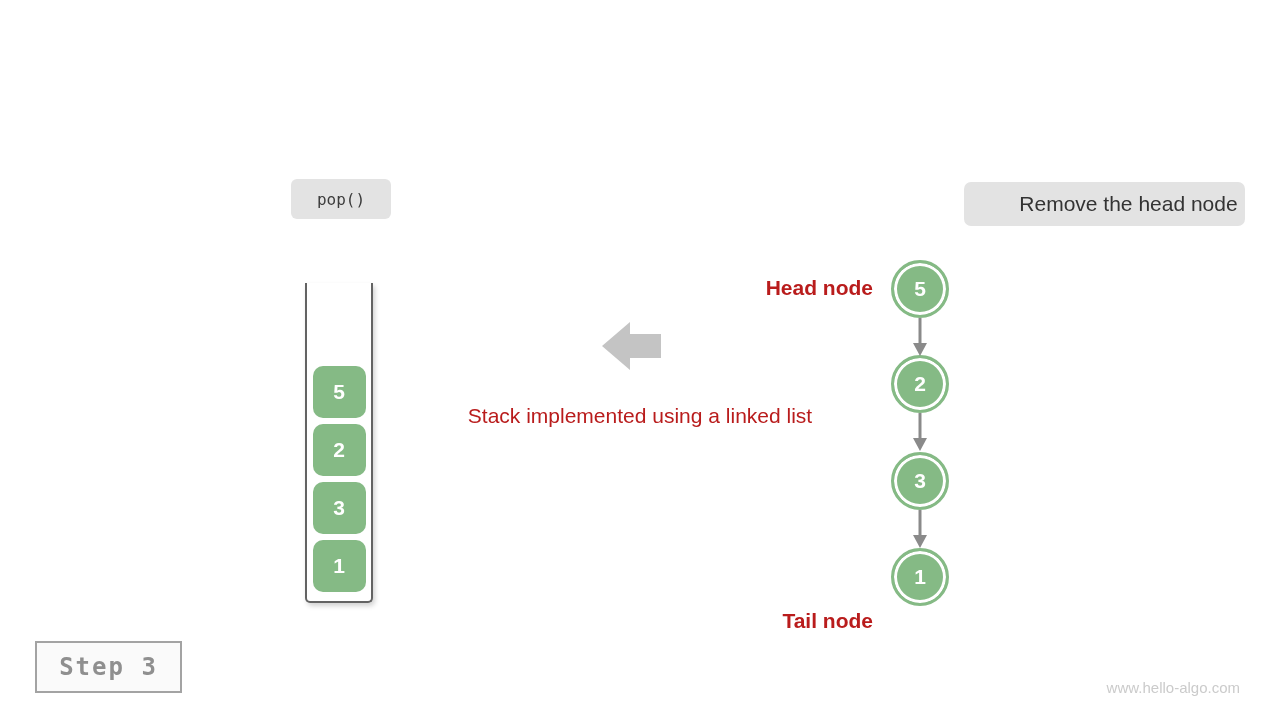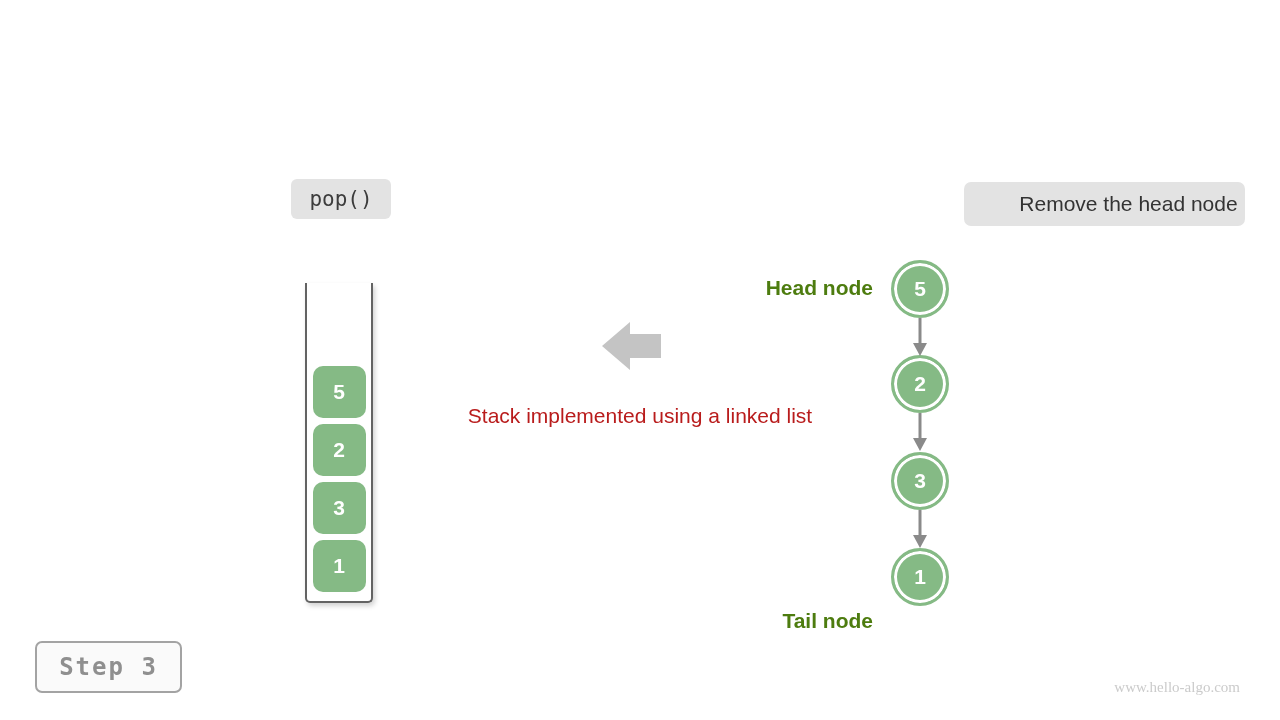--- a/index.html
+++ b/index.html
@@ -10,21 +10,21 @@
   .badge {
     position: absolute;
     background: #e3e3e3;
     border-radius: 7px;
     display: flex; align-items: center; justify-content: center;
     color: #3a3a3a;
   }
   .op-badge {
     left: 291px; top: 179px; width: 100px; height: 40px;
     font-family: "DejaVu Sans Mono", monospace;
-    font-size: 21px; border-radius: 6px; color: #3c3c3c;
+    font-size: 16px; border-radius: 6px; color: #3c3c3c;
   }
   .desc-badge {
     left: 964px; top: 182px; width: 281px; height: 44px;
     font-size: 21px; color: #333333; padding-left: 48px;
   }
 
   
   .stack-container {
     position: absolute;
     left: 305px; top: 283px; width: 68px; height: 320px;
@@ -71,41 +71,41 @@
   .ll-node.n2 { top: 452px; }
   .ll-node.n3 { top: 548px; }
 
   .ll-arrow { position: absolute; left: 912px; }
   .ll-arrow.a0 { top: 318px; }
   .ll-arrow.a1 { top: 413px; }
   .ll-arrow.a2 { top: 510px; }
 
   .ll-label {
     position: absolute; right: 407px;
-    font-size: 21px; font-weight: bold; color: #4d7c0f;
+    font-size: 21px; font-weight: bold; color: #b91c1c;
     text-align: right; white-space: nowrap;
   }
   .ll-label.head { top: 276px; }
   .ll-label.tail { top: 564px; margin-top: 45px; }
 
   
   .step-box {
     position: absolute; left: 35px; top: 641px; width: 147px; height: 52px;
-    border: 2px solid #a3a3a3; border-radius: 7px;
+    border: 2px solid #a3a3a3; border-radius: 0;
     background: #fafafa;
     display: flex; align-items: center; justify-content: center;
     font-family: "DejaVu Sans Mono", monospace;
     font-size: 24px; font-weight: bold; letter-spacing: 2px;
     color: #8f8f8f;
   }
 
   
   .watermark {
     position: absolute; right: 40px; top: 679px;
-    font-family: Liberation Serif, serif;
+    font-family: Liberation Sans, sans-serif;
     font-size: 15px; color: #cbcbcb;
   }
 </style>
 </head>
 <body>
 
 <div class="badge op-badge">
   <span>pop()</span>
 </div>
 

